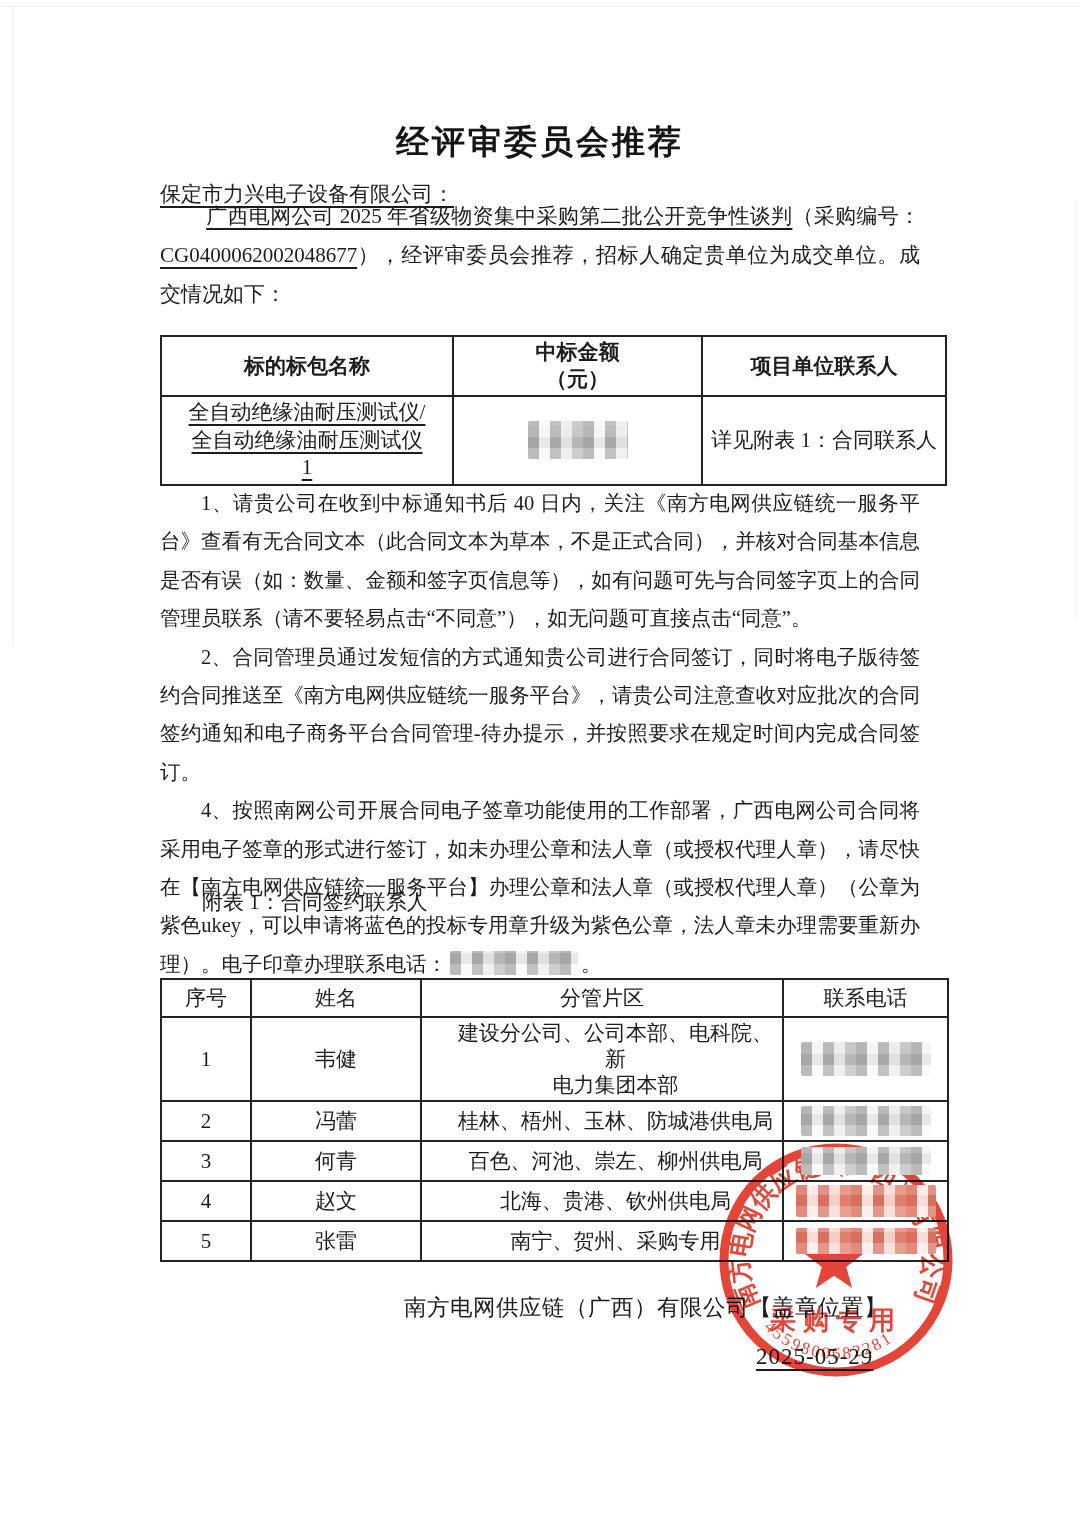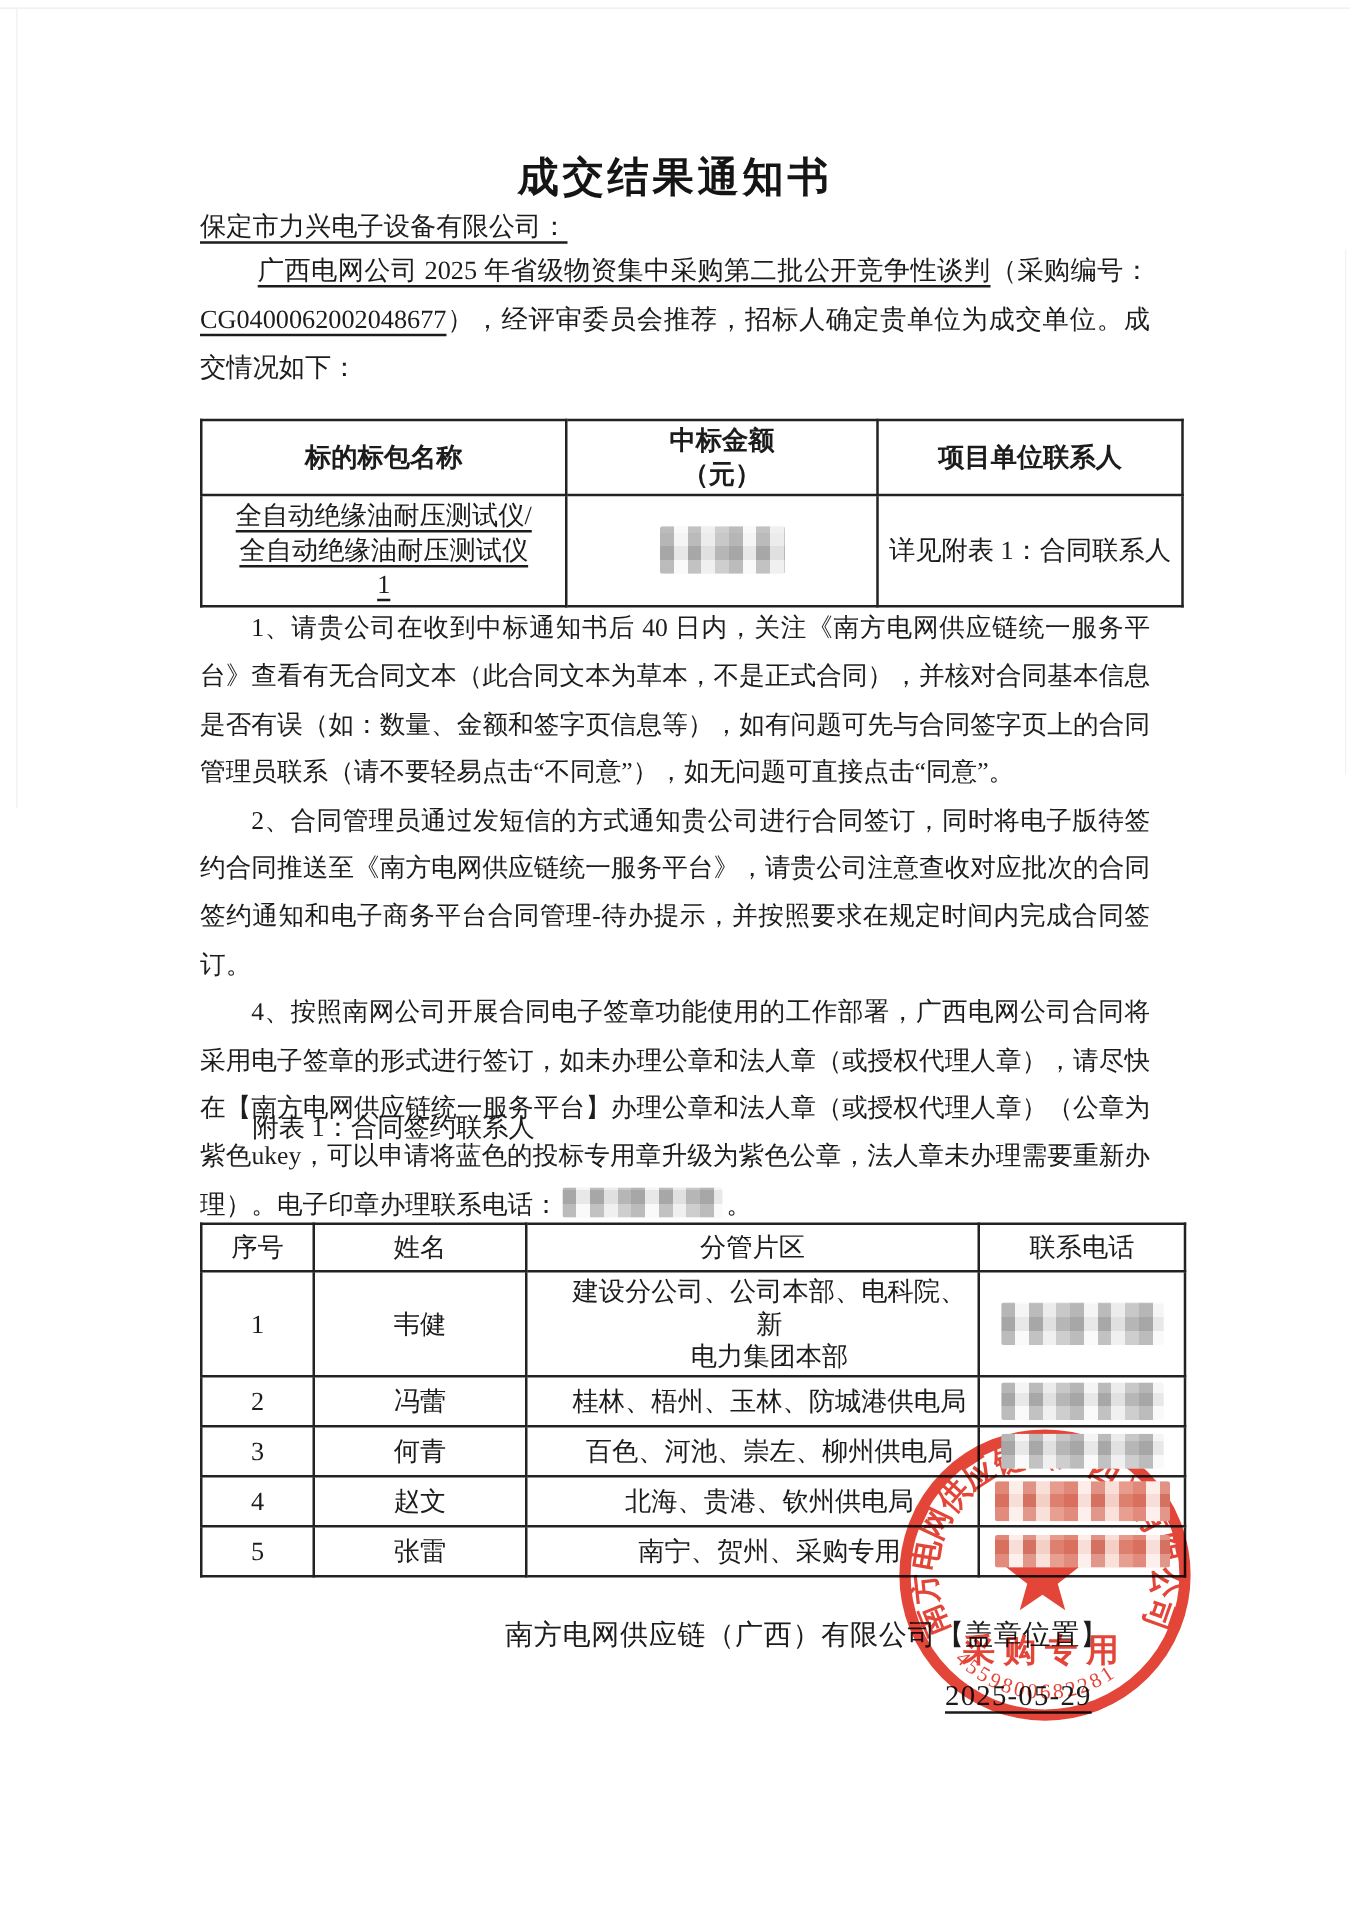--- a/index.html
+++ b/index.html
@@ -11,21 +11,21 @@
   
   .edge-h{position:absolute;left:0;top:6px;width:1080px;height:1px;background:#ededed;}
   .edge-vl{position:absolute;left:13px;top:6px;width:1px;height:640px;background:#f0f0f0;}
   .edge-vr{position:absolute;left:1076px;top:200px;width:1px;height:420px;background:#f2f2f2;}
 
   .doc-title{
     position:absolute;left:0;top:120px;width:1080px;text-align:center;
     font-size:33px;font-weight:bold;letter-spacing:3px;color:#151515;
   }
   .addressee{
-    position:absolute;left:160px;top:167px;width:758px;
+    position:absolute;left:160px;top:180px;width:758px;
     font-size:21px;
   }
   .ul{text-decoration:underline;text-underline-offset:5px;text-decoration-thickness:1.6px;}
   .intro{
     position:absolute;left:160px;top:197px;width:760px;
     font-size:21px;line-height:39px;text-align:justify;text-indent:2.2em;
   }
   .paras{
     position:absolute;left:160px;top:484px;width:760px;
     font-size:20.5px;line-height:38.4px;text-align:justify;
@@ -92,21 +92,21 @@
   }
 </style>
 </head>
 <body>
 
 <div class="page">
   <div class="edge-h"></div>
   <div class="edge-vl"></div>
   <div class="edge-vr"></div>
 
-  <div class="doc-title">成交结果通知书</div>
+  <div class="doc-title">经评审委员会推荐</div>
 
   <div class="addressee"><span class="ul">保定市力兴电子设备有限公司：</span></div>
 
   <div class="intro"><span class="ul">广西电网公司 2025 年省级物资集中采购第二批公开竞争性谈判</span><span>（采购编号：</span><span class="ul">CG0400062002048677</span><span>），经评审委员会推荐，招标人确定贵单位为成交单位。成交情况如下：</span></div>
 
   <table class="t1">
     <tbody>
         <tr class="hrow">
       <th style="width:282px">标的标包名称</th>
       <th style="width:239px">中标金额

